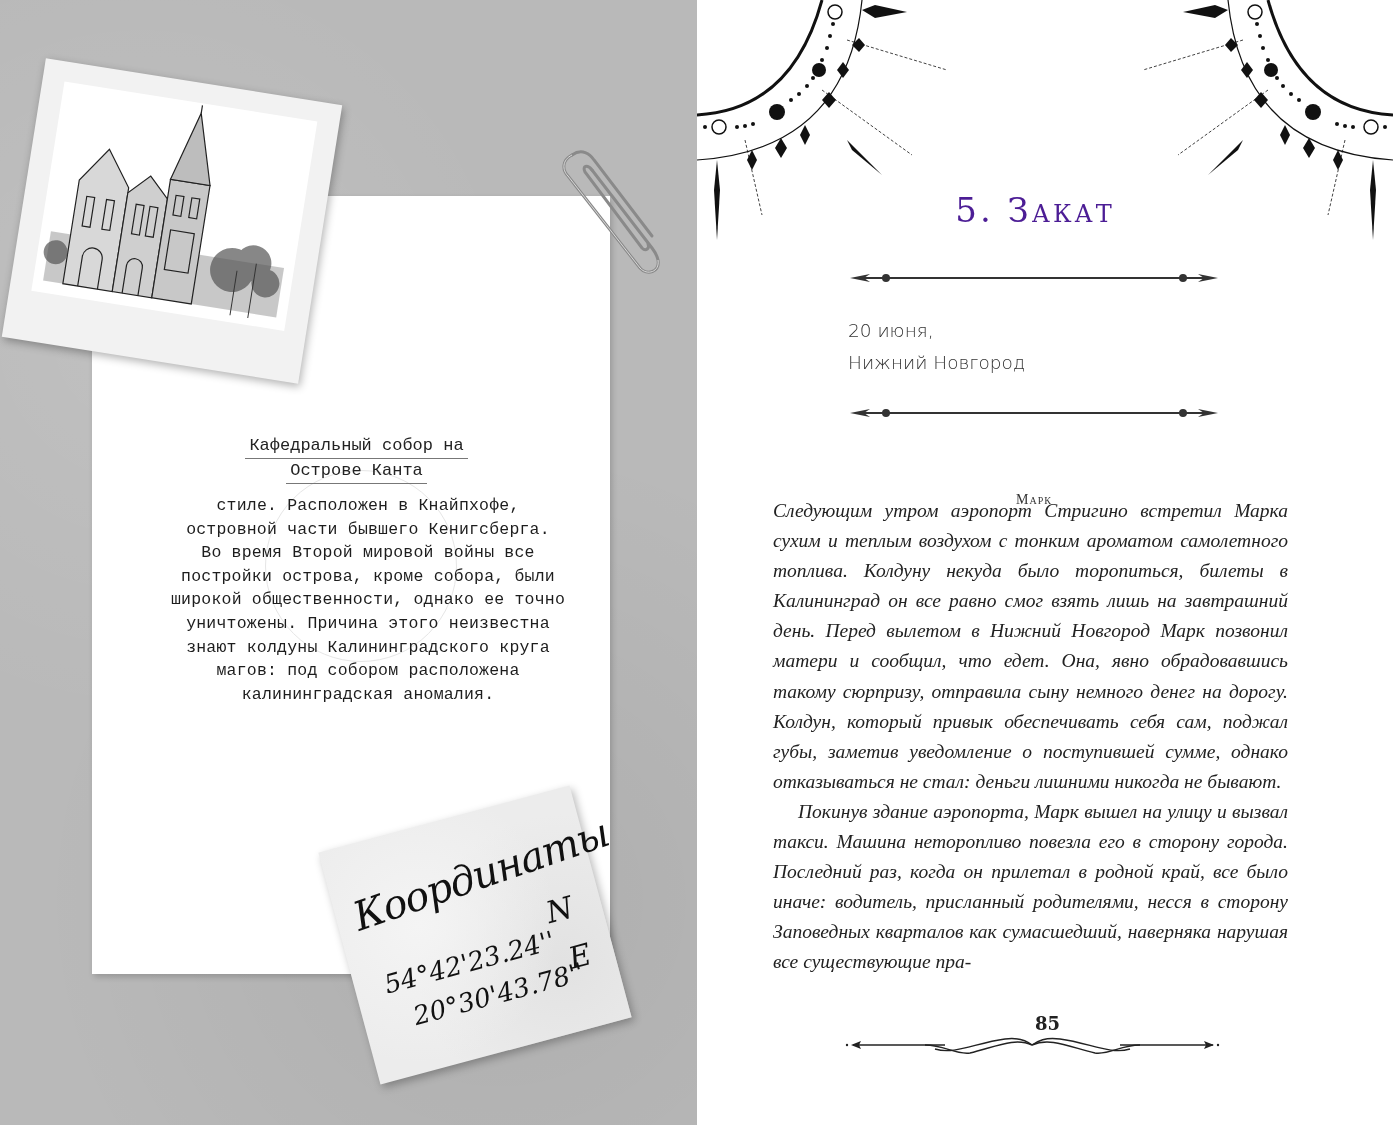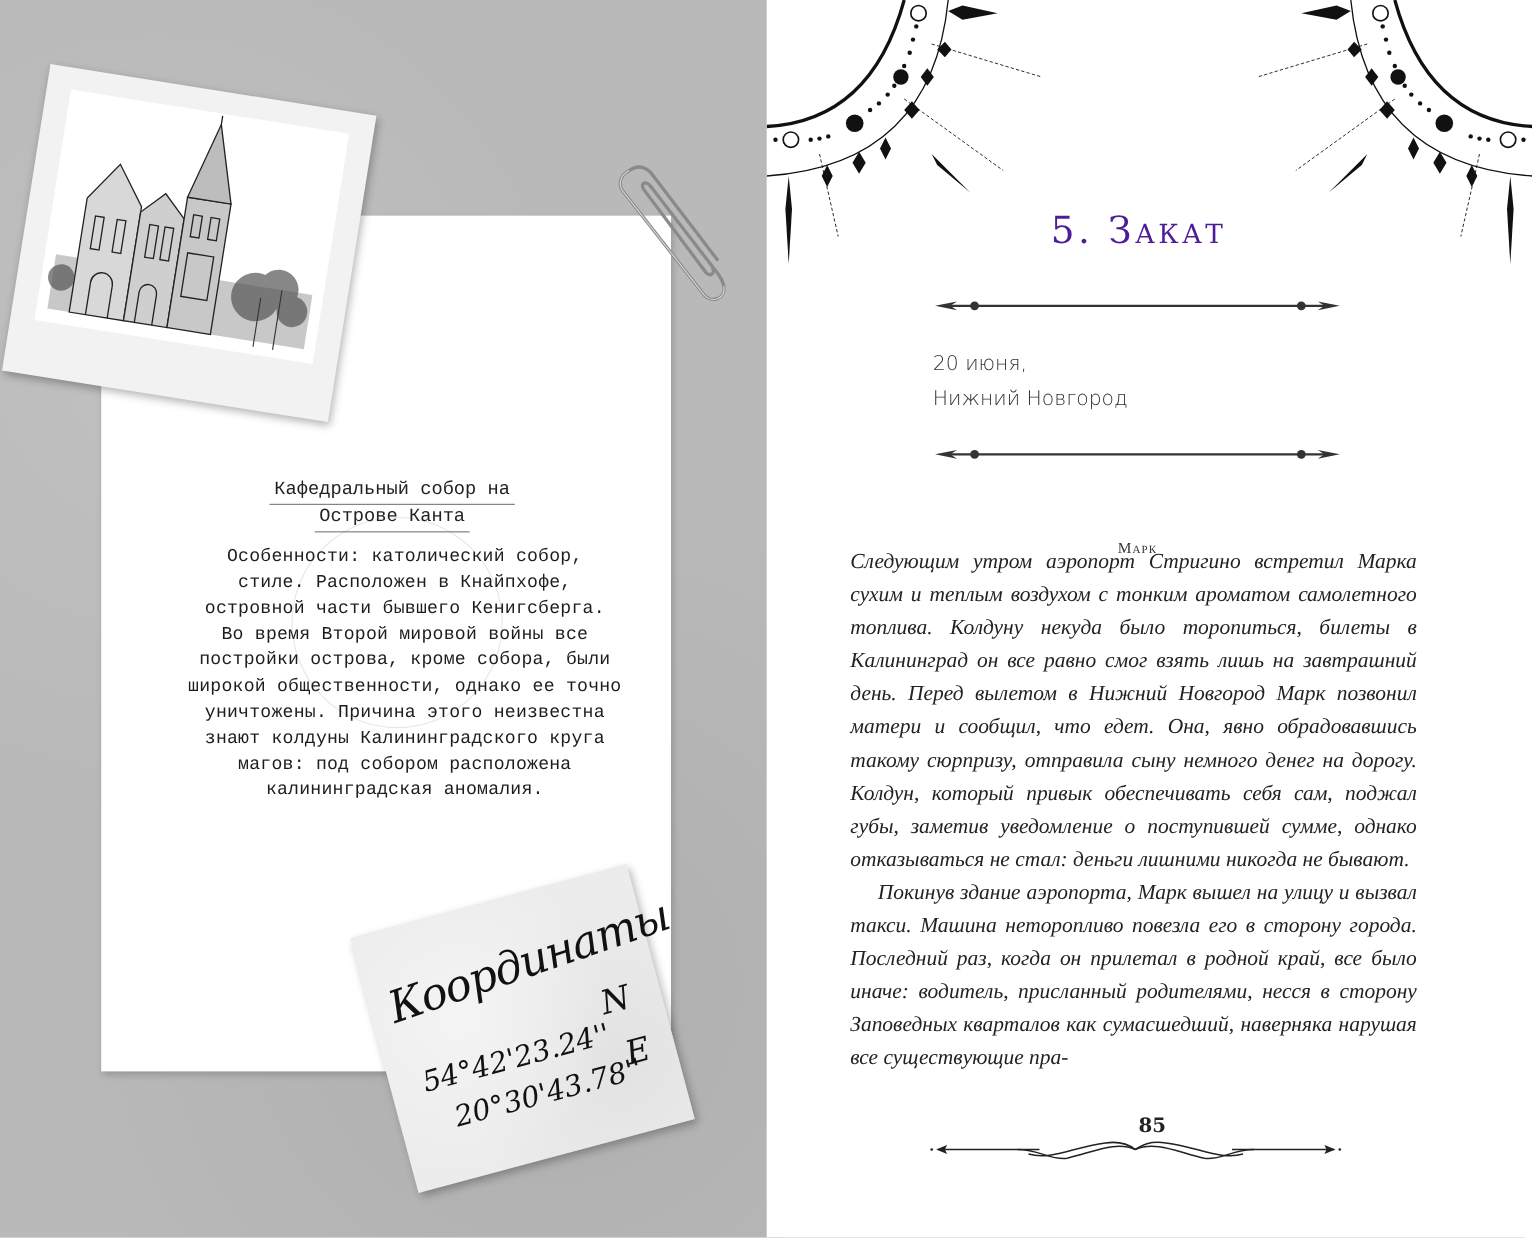--- a/index.html
+++ b/index.html
@@ -36,21 +36,20 @@
 <div class="left-page">
   <div class="paper"></div>
   <div class="paper-watermark"></div>
 
   <div class="paper-title">
     <span>Кафедральный собор на</span><br>
     <span>Острове Канта</span>
   </div>
 
   <div class="paper-body">
-    <div>Особенности: католический собор,</div>
     <div>стиле. Расположен в Кнайпхофе,</div>
     <div>островной части бывшего Кенигсберга.</div>
     <div>Во время Второй мировой войны все</div>
     <div>постройки острова, кроме собора, были</div>
     <div>широкой общественности, однако ее точно</div>
     <div>уничтожены. Причина этого неизвестна</div>
     <div>знают колдуны Калининградского круга</div>
     <div>магов: под собором расположена</div>
     <div>калининградская аномалия.</div>
   </div>

